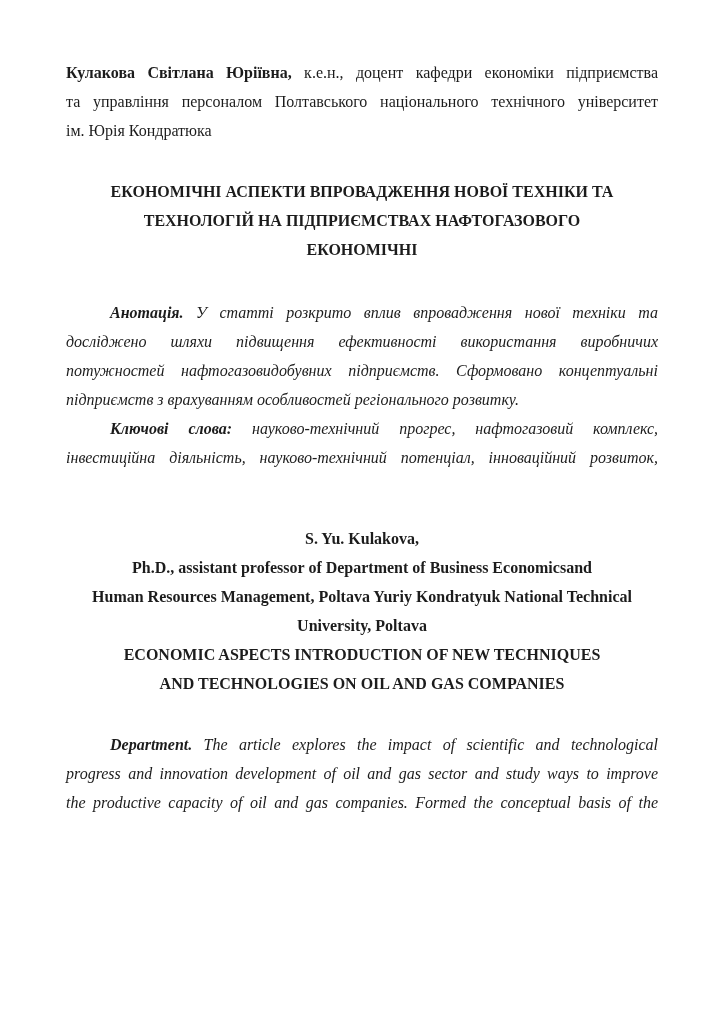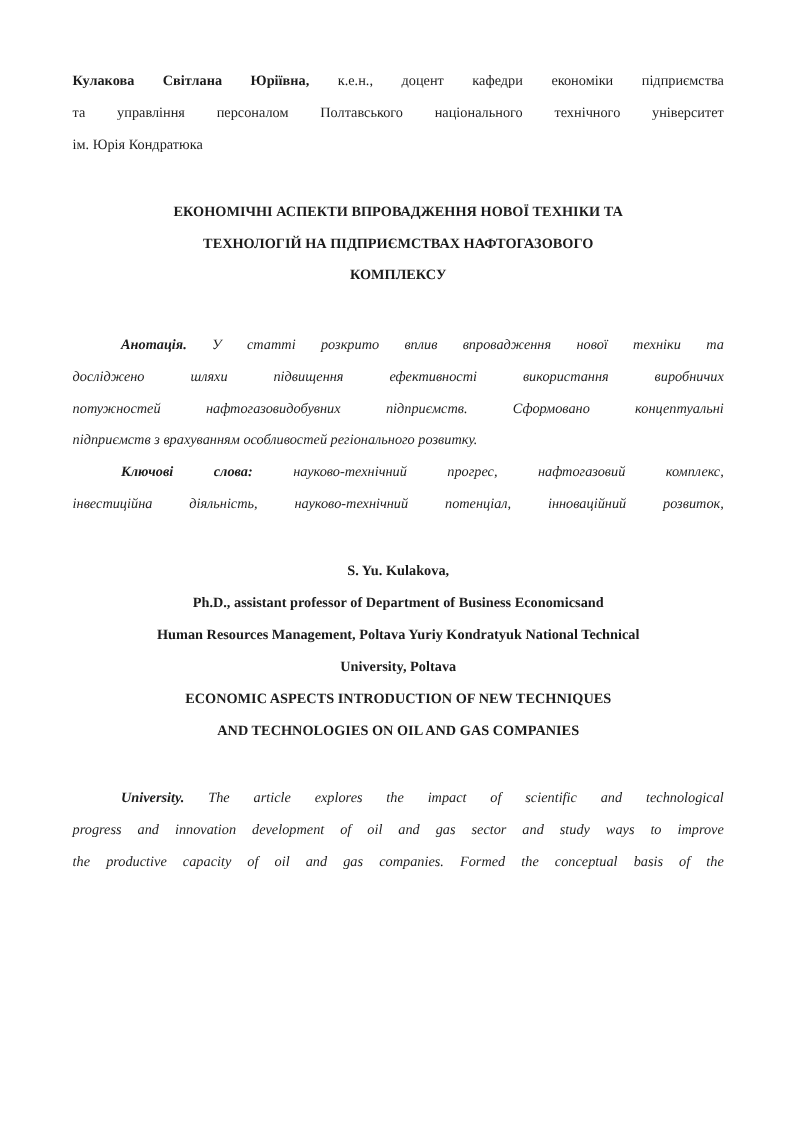--- a/index.html
+++ b/index.html
@@ -12,59 +12,59 @@
     box-sizing: border-box;
     width: 724px;
     height: 1024px;
     background: #ffffff;
     color: #1c1c1c;
     font-family: "Liberation Serif", "DejaVu Serif", serif;
     padding: 58px 66px 0 66px;
     overflow: hidden;
   }
   .line {
-    font-size: 13px;
+    font-size: 16px;
     line-height: 29px;
     white-space: normal;
   }
   
   .just {
     text-align: justify;
     text-align-last: justify;
   }
   
   .last {
     text-align: center;
     text-align-last: left;
   }
   .indent { padding-left: 44px; }
   .center { text-align: center; }
   .bold   { font-weight: bold; }
   .italic { font-style: italic; }
 
   .title-uk    { margin-top: 32px; }
   .abstract-uk { margin-top: 34px; }
-  .author-en   { margin-top: 32px; }
+  .author-en   { margin-top: 52px; }
   .abstract-en { margin-top: 32px; }
 </style>
 </head>
 <body>
 
 <div class="page">
 
   <div>
     <div class="line just"><b>Кулакова Світлана Юріївна,</b> <span>к.е.н., доцент кафедри економіки підприємства</span></div>
     <div class="line just">та управління персоналом Полтавського національного технічного університет</div>
     <div class="line last">ім. Юрія Кондратюка</div>
   </div>
 
   <div class="title-uk">
     <div class="line center bold">ЕКОНОМІЧНІ АСПЕКТИ ВПРОВАДЖЕННЯ НОВОЇ ТЕХНІКИ ТА</div>
     <div class="line center bold">ТЕХНОЛОГІЙ НА ПІДПРИЄМСТВАХ НАФТОГАЗОВОГО</div>
-    <div class="line center bold">КОМПЛЕКСУ</div>
+    <div class="line center bold">ЕКОНОМІЧНІ</div>
   </div>
 
   <div class="abstract-uk italic">
     <div class="line just indent"><b>Анотація.</b> <span>У статті розкрито вплив впровадження нової техніки та</span></div>
     <div class="line just">досліджено шляхи підвищення ефективності використання виробничих</div>
     <div class="line just">потужностей нафтогазовидобувних підприємств. Сформовано концептуальні</div>
     <div class="line last">підприємств з врахуванням особливостей регіонального розвитку.</div>
   </div>
 
   <div class="italic">
@@ -78,19 +78,19 @@
     <div class="line center bold">Human Resources Management, Poltava Yuriy Kondratyuk National Technical</div>
     <div class="line center bold">University, Poltava</div>
   </div>
 
   <div>
     <div class="line center bold">ECONOMIC ASPECTS INTRODUCTION OF NEW TECHNIQUES</div>
     <div class="line center bold">AND TECHNOLOGIES ON OIL AND GAS COMPANIES</div>
   </div>
 
   <div class="abstract-en italic">
-    <div class="line just indent"><b>University.</b> <span>The article explores the impact of scientific and technological</span></div>
+    <div class="line just indent"><b>Department.</b> <span>The article explores the impact of scientific and technological</span></div>
     <div class="line just">progress and innovation development of oil and gas sector and study ways to improve</div>
     <div class="line just">the productive capacity of oil and gas companies. Formed the conceptual basis of the</div>
 
   </div>
 
 </div>
 
 </body></html>

